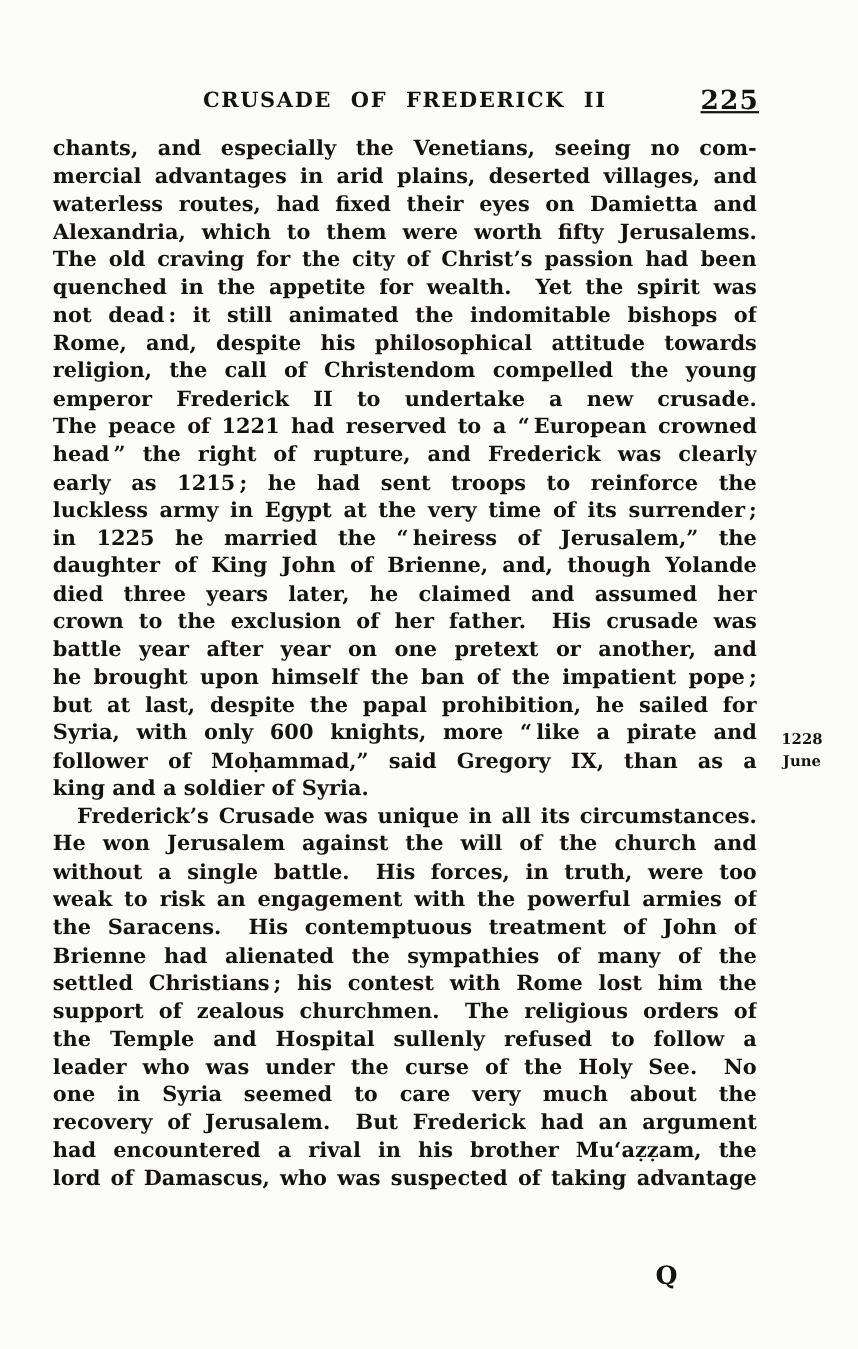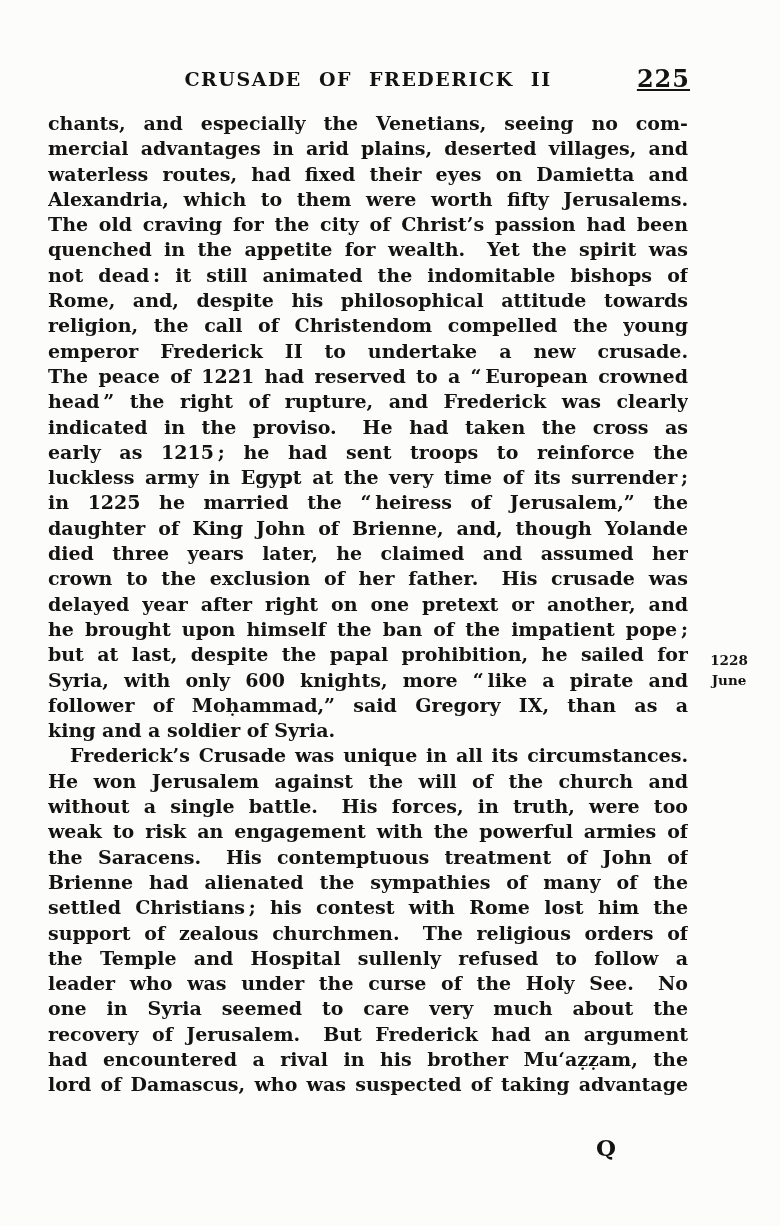--- a/index.html
+++ b/index.html
@@ -7,21 +7,21 @@
     width: 780px;
     height: 1226px;
     background: #fcfcfb;
     font-family: "DejaVu Serif", "Liberation Serif", serif;
     color: #151312;
     position: relative;
     overflow: hidden;
   }
   .page {
     position: absolute;
-    left: 0; top: 4px;
+    left: 0; top: 16px;
     width: 780px; height: 1028px;
   }
   .header {
     position: absolute;
     left: 48px; top: 62px;
     width: 640px; height: 26px;
   }
   .running-title {
     display: block;
     text-align: center;
@@ -90,28 +90,27 @@
         <div class="line">waterless routes, had fixed their eyes on Damietta and</div>
         <div class="line">Alexandria, which to them were worth fifty Jerusalems.</div>
         <div class="line">The old craving for the city of Christ’s passion had been</div>
         <div class="line">quenched in the appetite for wealth.  Yet the spirit was</div>
         <div class="line">not dead : it still animated the indomitable bishops of</div>
         <div class="line">Rome, and, despite his philosophical attitude towards</div>
         <div class="line">religion, the call of Christendom compelled the young</div>
         <div class="line">emperor Frederick II to undertake a new crusade.</div>
         <div class="line">The peace of 1221 had reserved to a “ European crowned</div>
         <div class="line">head ” the right of rupture, and Frederick was clearly</div>
-        <div class="line">indicated in the proviso.  He had taken the cross as</div>
         <div class="line">early as 1215 ; he had sent troops to reinforce the</div>
         <div class="line">luckless army in Egypt at the very time of its surrender ;</div>
         <div class="line">in 1225 he married the “ heiress of Jerusalem,” the</div>
         <div class="line">daughter of King John of Brienne, and, though Yolande</div>
         <div class="line">died three years later, he claimed and assumed her</div>
         <div class="line">crown to the exclusion of her father.  His crusade was</div>
-        <div class="line">delayed year after right on one pretext or another, and</div>
+        <div class="line">battle year after year on one pretext or another, and</div>
         <div class="line">he brought upon himself the ban of the impatient pope ;</div>
         <div class="line">but at last, despite the papal prohibition, he sailed for</div>
         <div class="line">Syria, with only 600 knights, more “ like a pirate and</div>
         <div class="line">follower of Moḥammad,” said Gregory IX, than as a</div>
         <div class="line para-end">king and a soldier of Syria.</div>
       </div>
     <div class="paragraph">
         <div class="line indent-first">Frederick’s Crusade was unique in all its circumstances.</div>
         <div class="line">He won Jerusalem against the will of the church and</div>
         <div class="line">without a single battle.  His forces, in truth, were too</div>

